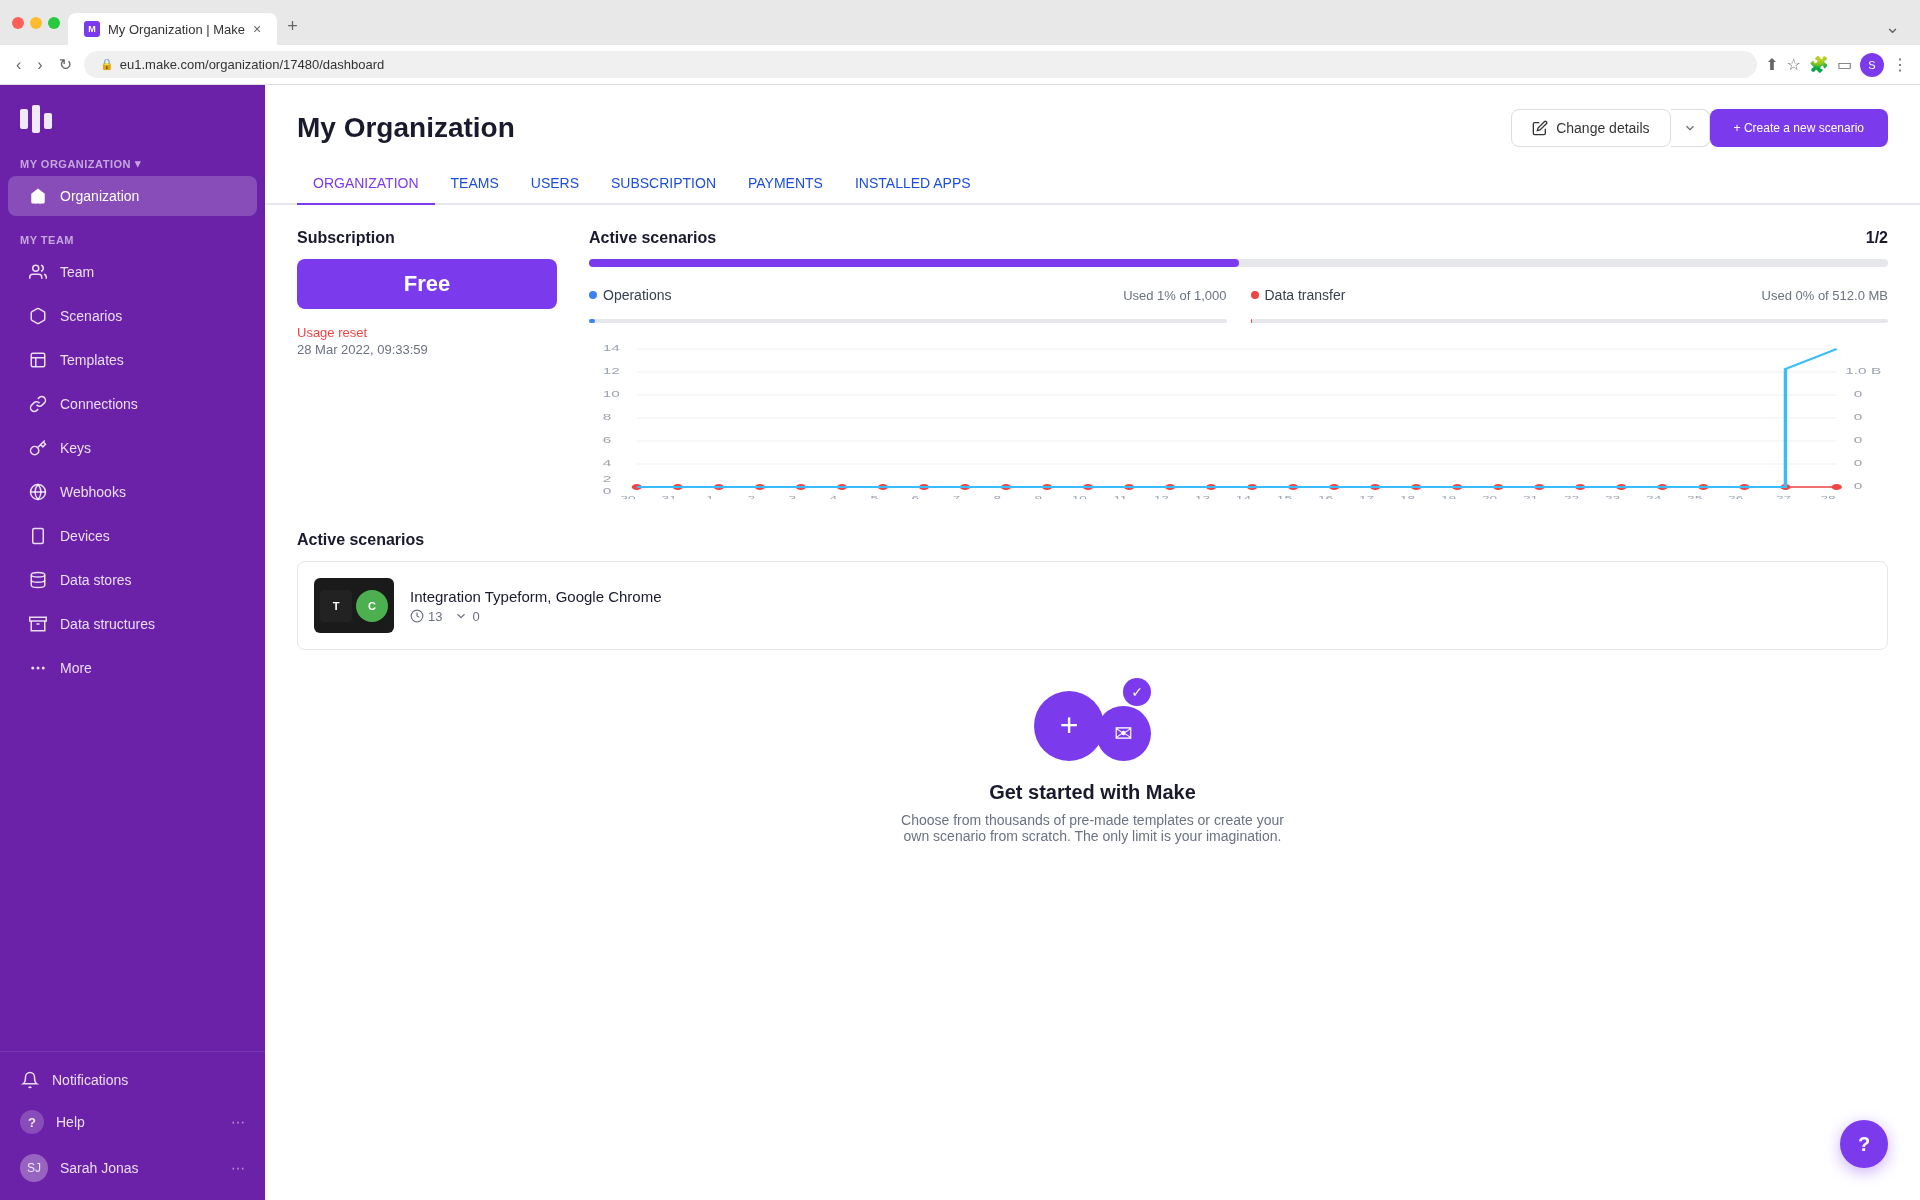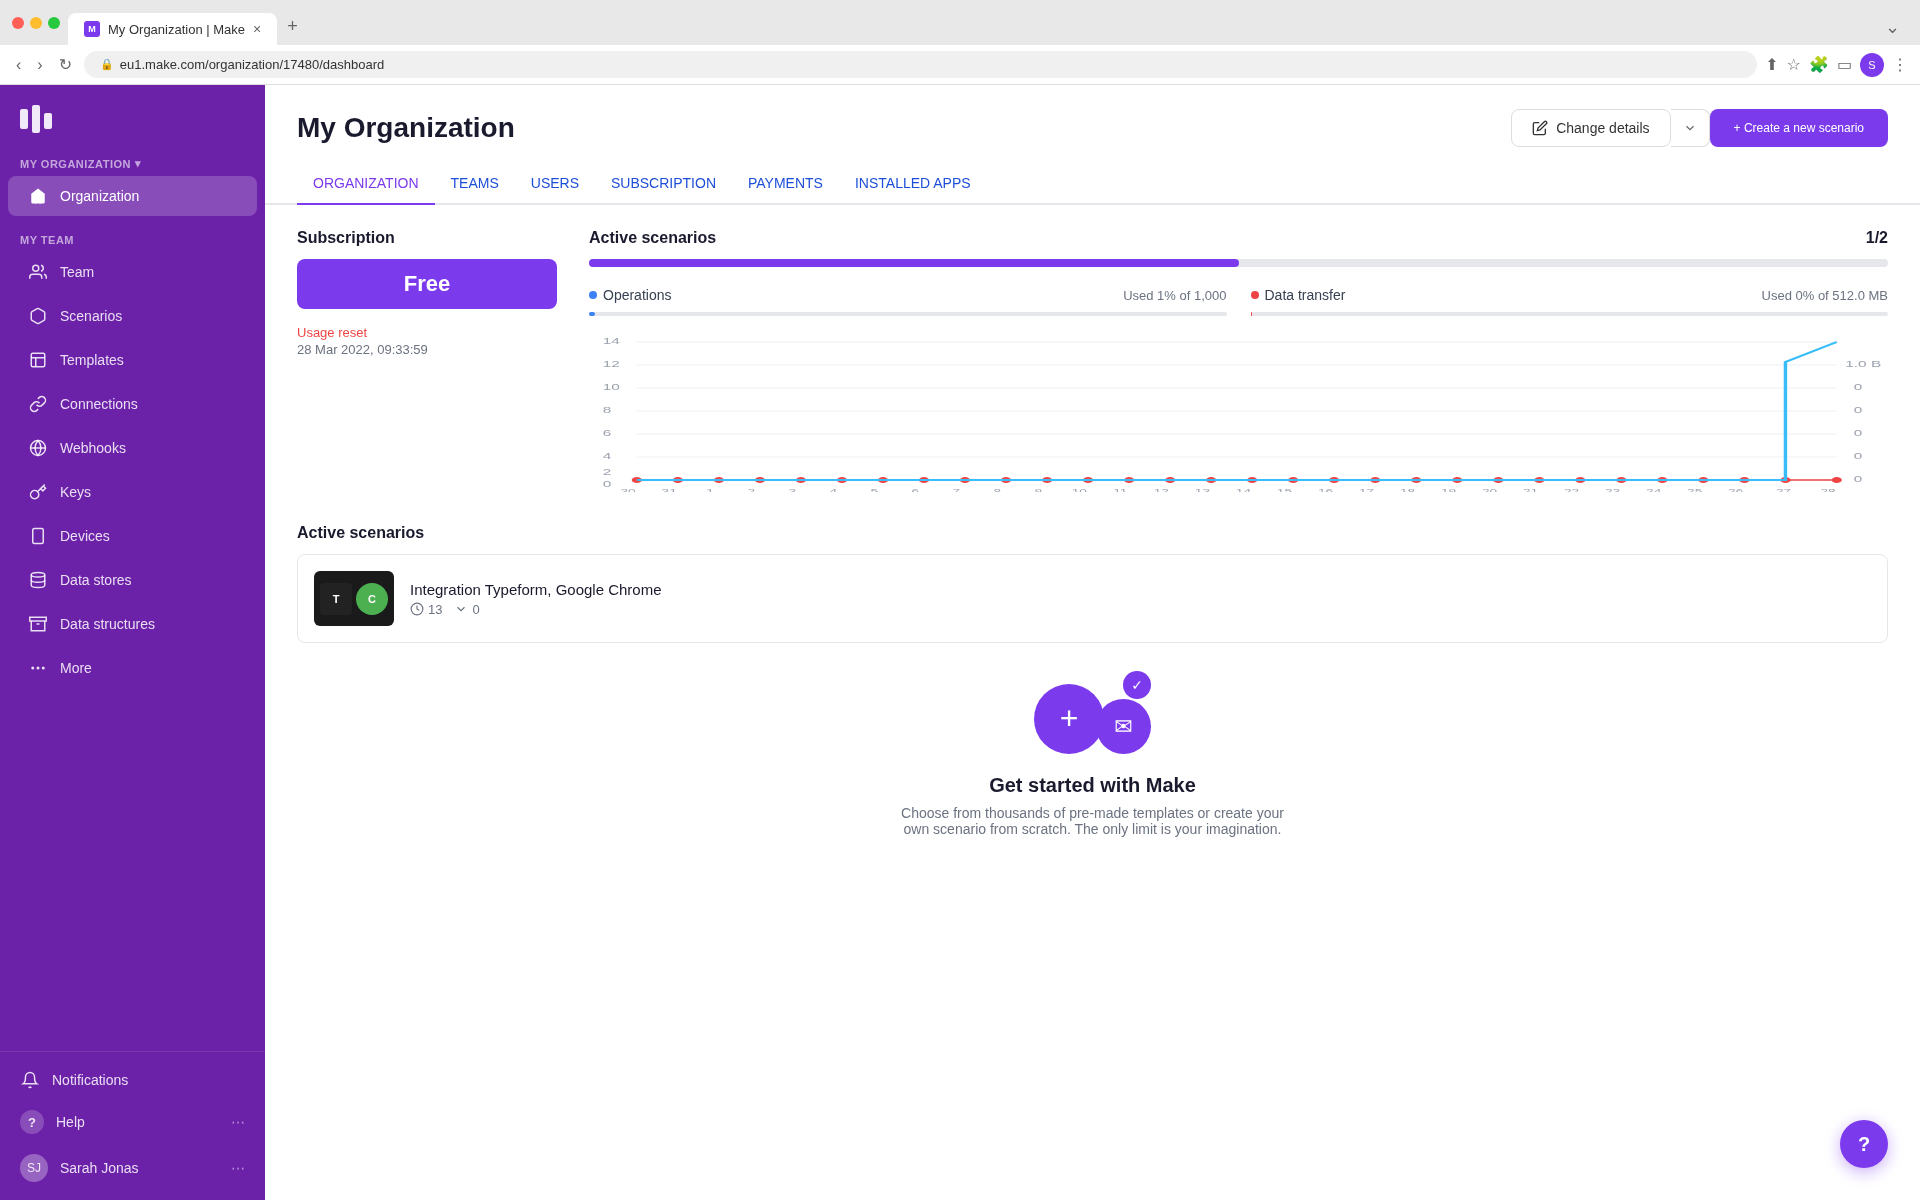--- a/index.html
+++ b/index.html
@@ -74,21 +74,21 @@
     
     .stats-section { }
     .stats-header { display: flex; justify-content: space-between; align-items: center; margin-bottom: 12px; }
     .stats-title { font-size: 16px; font-weight: 600; color: #1a1a2e; }
     .stats-count { font-size: 16px; font-weight: 600; color: #1a1a2e; }
     .progress-bar-container { background: #e5e7eb; border-radius: 4px; height: 8px; margin-bottom: 20px; }
     .progress-bar-fill { background: #7c3aed; height: 8px; border-radius: 4px; }
 
     .metrics-row { display: grid; grid-template-columns: 1fr 1fr; gap: 24px; margin-bottom: 16px; }
     .metric-item { }
-    .metric-header { display: flex; justify-content: space-between; align-items: center; font-size: 13px; color: #6b7280; margin-bottom: 9px; }
+    .metric-header { display: flex; justify-content: space-between; align-items: center; font-size: 13px; color: #6b7280; margin-bottom: 16px; }
     .metric-label { display: flex; align-items: center; gap: 6px; font-size: 14px; font-weight: 500; color: #374151; }
     .metric-dot { width: 8px; height: 8px; border-radius: 50%; }
     .metric-dot-blue { background: #3b82f6; }
     .metric-dot-red { background: #ef4444; }
     .metric-value { font-size: 13px; color: #6b7280; }
     .metric-bar { background: #e5e7eb; border-radius: 2px; height: 4px; }
     .metric-bar-fill-blue { background: #3b82f6; height: 4px; border-radius: 2px; width: 1%; }
     .metric-bar-fill-red { background: #ef4444; height: 4px; border-radius: 2px; width: 0.5%; }
 
     
@@ -230,35 +230,35 @@
             <path d="M10 13a5 5 0 007.54.54l3-3a5 5 0 00-7.07-7.07l-1.72 1.71"></path>
             <path d="M14 11a5 5 0 00-7.54-.54l-3 3a5 5 0 007.07 7.07l1.71-1.71"></path>
           </svg>
       </div>
       <span class="sidebar-item-label">Connections</span>
     </div>
 
     <div class="sidebar-item">
       <div class="sidebar-item-icon">
         <svg width="18" height="18" viewBox="0 0 24 24" fill="none" stroke="rgba(255,255,255,0.85)" stroke-width="2">
+            <path d="M21 2l-2 2m-7.61 7.61a5.5 5.5 0 11-7.778 7.778 5.5 5.5 0 017.777-7.777zm0 0L15.5 7.5m0 0l3 3L22 7l-3-3m-3.5 3.5L19 4"></path>
+          </svg>
+      </div>
+      <span class="sidebar-item-label">Keys</span>
+    </div>
+
+    <div class="sidebar-item">
+      <div class="sidebar-item-icon">
+        <svg width="18" height="18" viewBox="0 0 24 24" fill="none" stroke="rgba(255,255,255,0.85)" stroke-width="2">
             <circle cx="12" cy="12" r="10"></circle>
             <path d="M12 2a15.3 15.3 0 014 10 15.3 15.3 0 01-4 10 15.3 15.3 0 01-4-10 15.3 15.3 0 014-10z"></path>
             <path d="M2 12h20"></path>
           </svg>
       </div>
       <span class="sidebar-item-label">Webhooks</span>
-    </div>
-
-    <div class="sidebar-item">
-      <div class="sidebar-item-icon">
-        <svg width="18" height="18" viewBox="0 0 24 24" fill="none" stroke="rgba(255,255,255,0.85)" stroke-width="2">
-            <path d="M21 2l-2 2m-7.61 7.61a5.5 5.5 0 11-7.778 7.778 5.5 5.5 0 017.777-7.777zm0 0L15.5 7.5m0 0l3 3L22 7l-3-3m-3.5 3.5L19 4"></path>
-          </svg>
-      </div>
-      <span class="sidebar-item-label">Keys</span>
     </div>
 
     <div class="sidebar-item">
       <div class="sidebar-item-icon">
         <svg width="18" height="18" viewBox="0 0 24 24" fill="none" stroke="rgba(255,255,255,0.85)" stroke-width="2">
             <rect x="5" y="2" width="14" height="20" rx="2" ry="2"></rect>
             <line x1="12" y1="18" x2="12.01" y2="18"></line>
           </svg>
       </div>
       <span class="sidebar-item-label">Devices</span>

